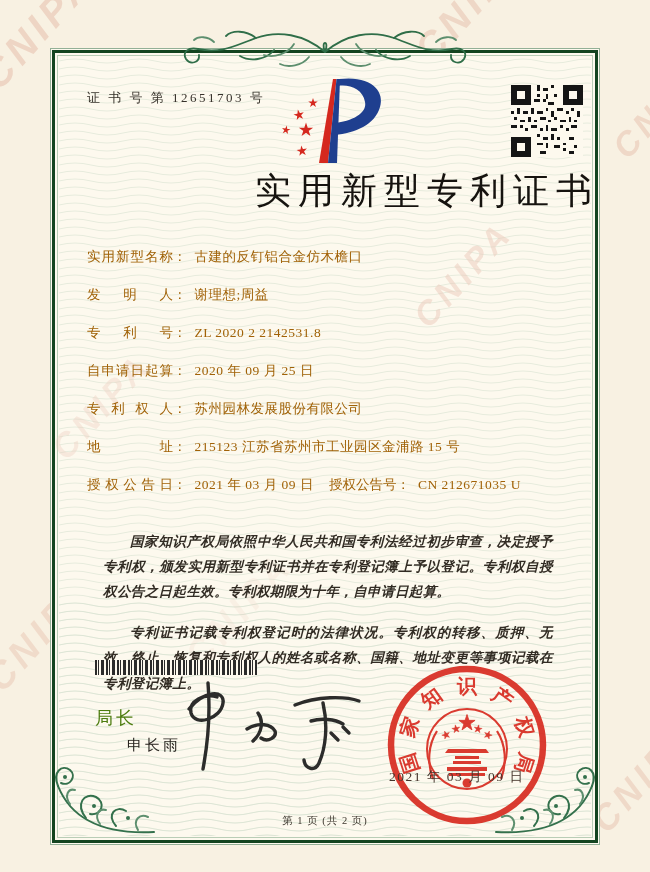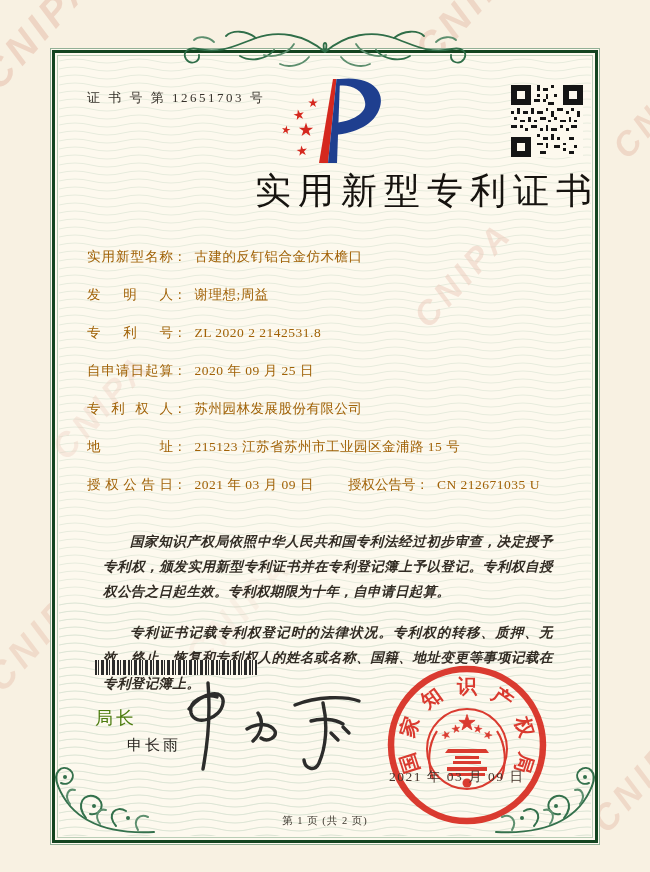--- a/index.html
+++ b/index.html
@@ -35,21 +35,21 @@
   }
   
   .fields{position:absolute; left:36px; top:199px; right:26px;}
   .frow{height:38px; font-size:13.5px; color:#a16207; white-space:nowrap;}
   .flabel{
     display:inline-block; width:86px; text-align:justify; text-align-last:justify;
     -moz-text-align-last:justify; vertical-align:top;
   }
   .colon{display:inline-block; margin:0 8px 0 0;}
   .fvalue{letter-spacing:0.5px;}
-  .fpair2{margin-left:34px;}
+  .fpair2{margin-left:15px;}
   
   .paras{
     position:absolute; left:36px; right:30px; top:464px;
     font-size:13.5px; line-height:1.86; text-align:justify;
     font-style:italic; color:#322c24; letter-spacing:0.4px;
   }
   .paras p{margin:16px; text-indent:2em;font-weight:bold;}
   
   .barcode{
     position:absolute; left:44px; top:611px; width:162px; height:15px;

